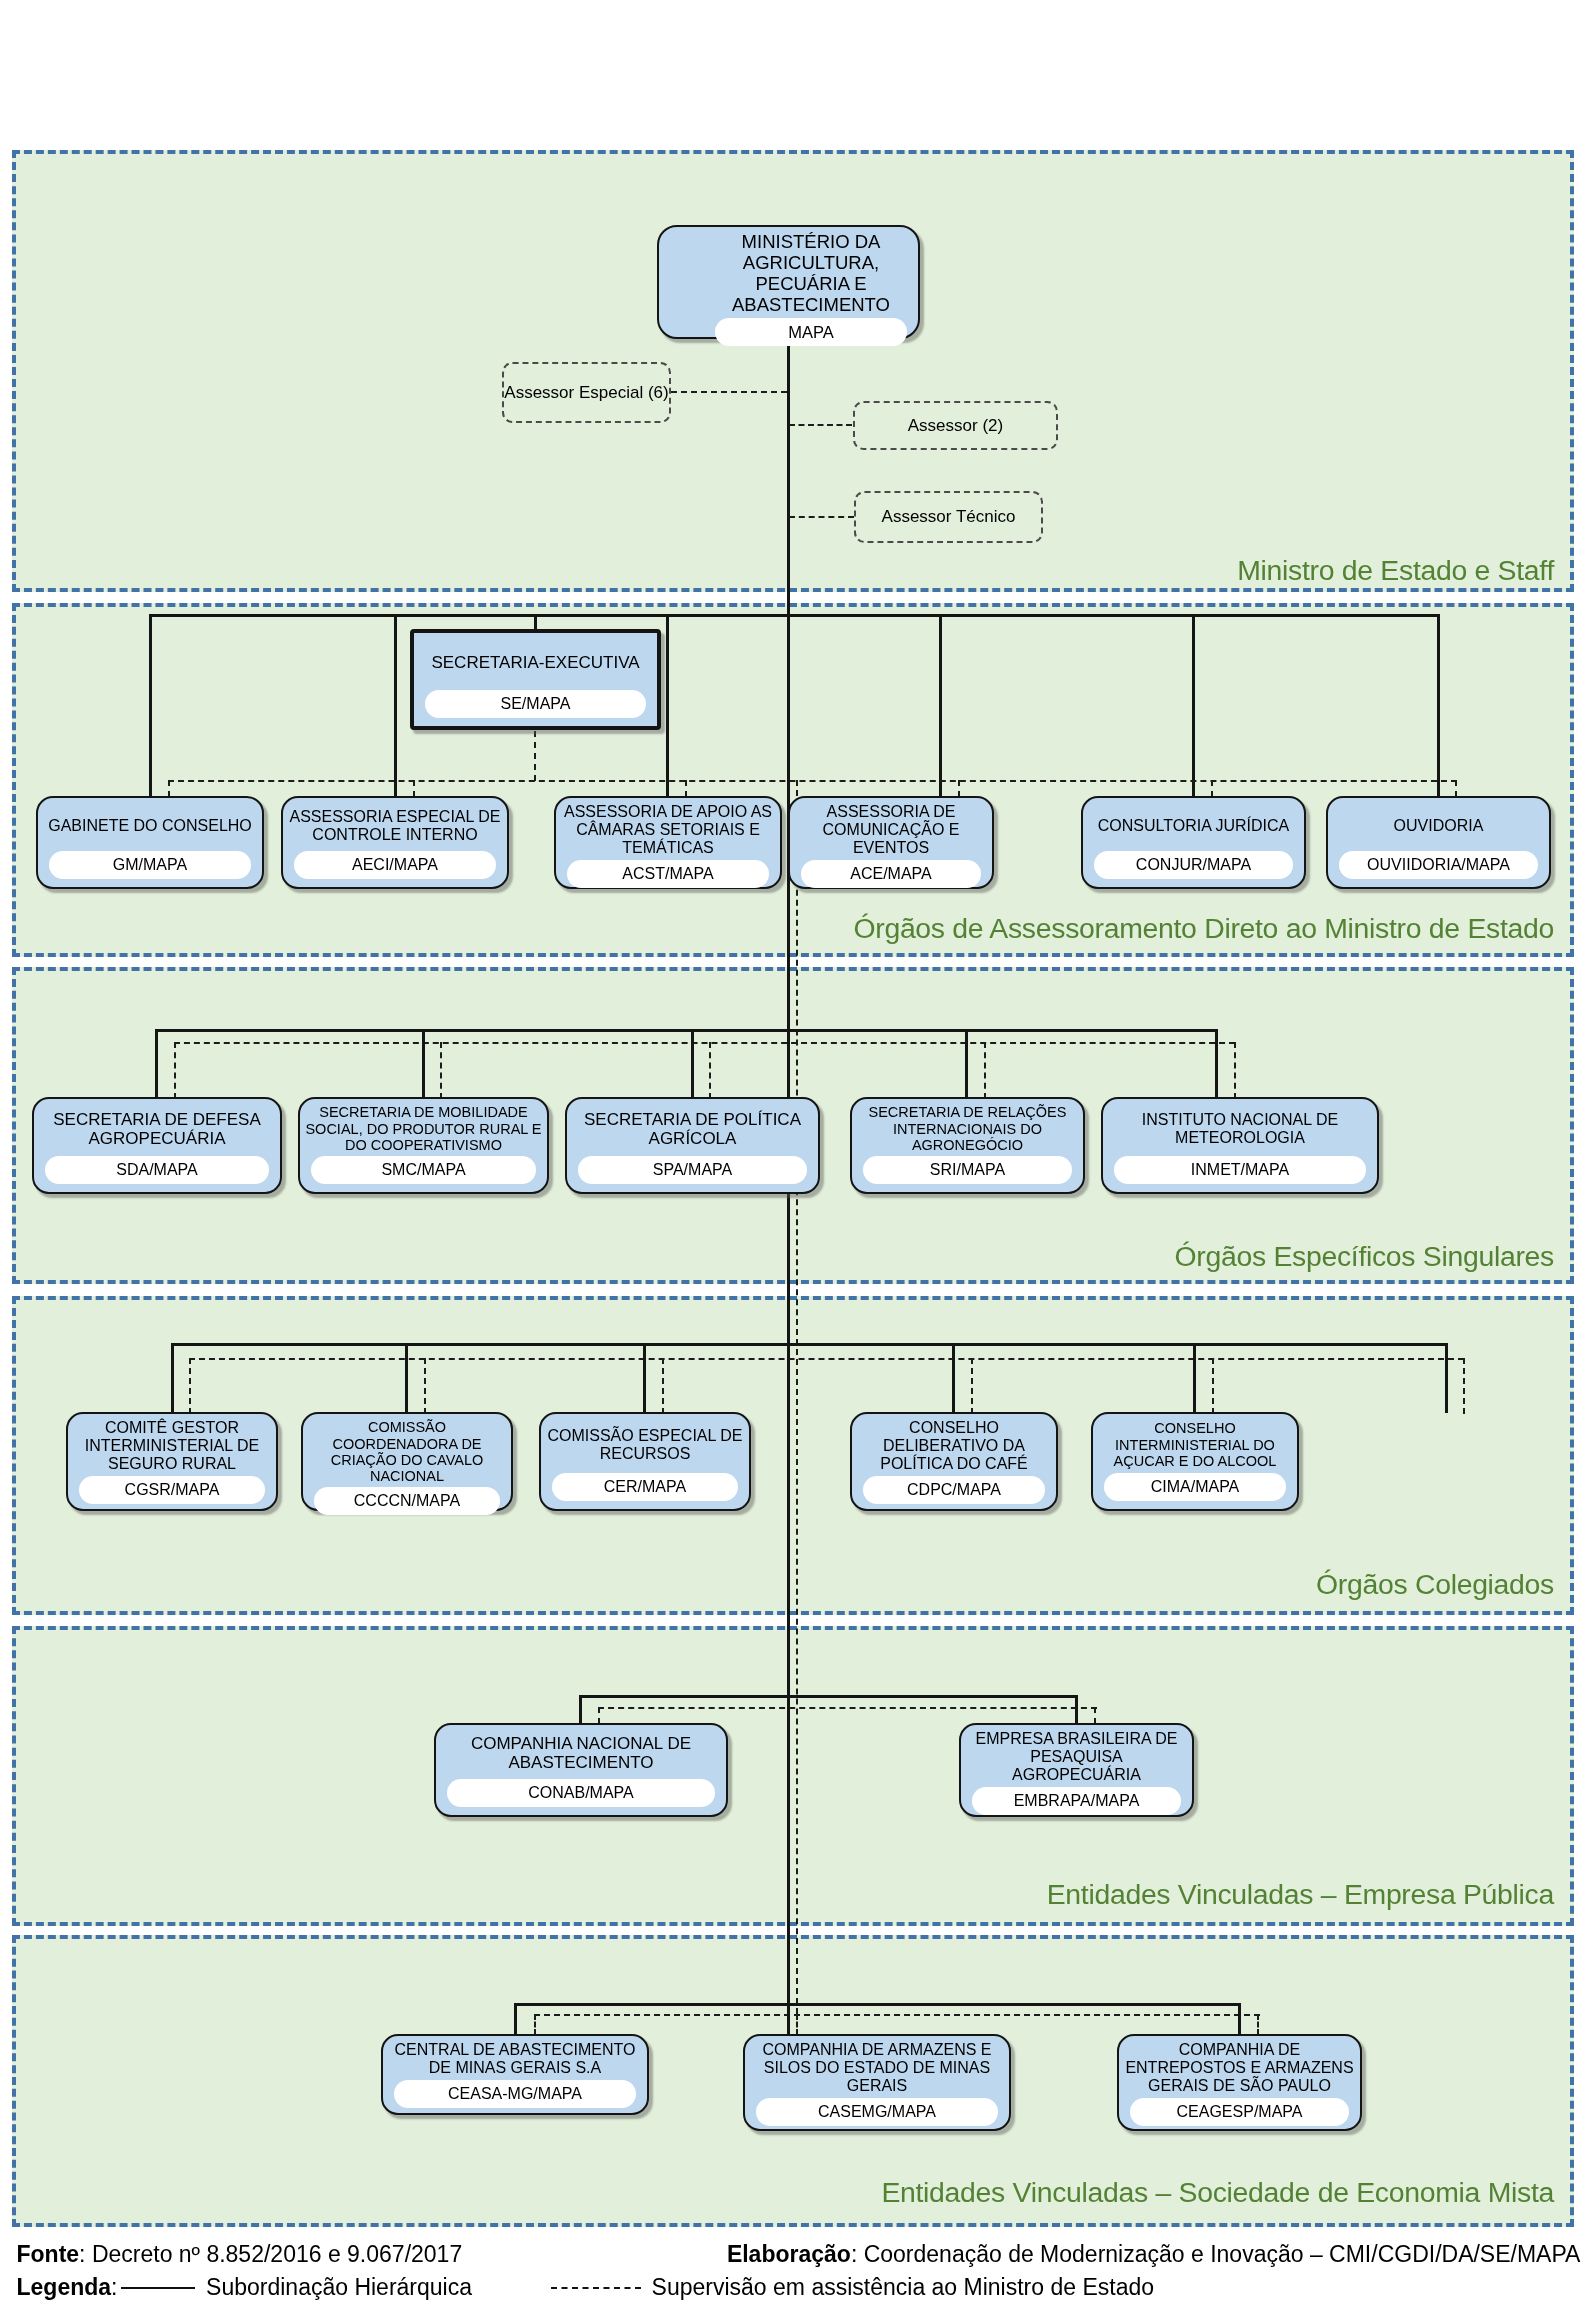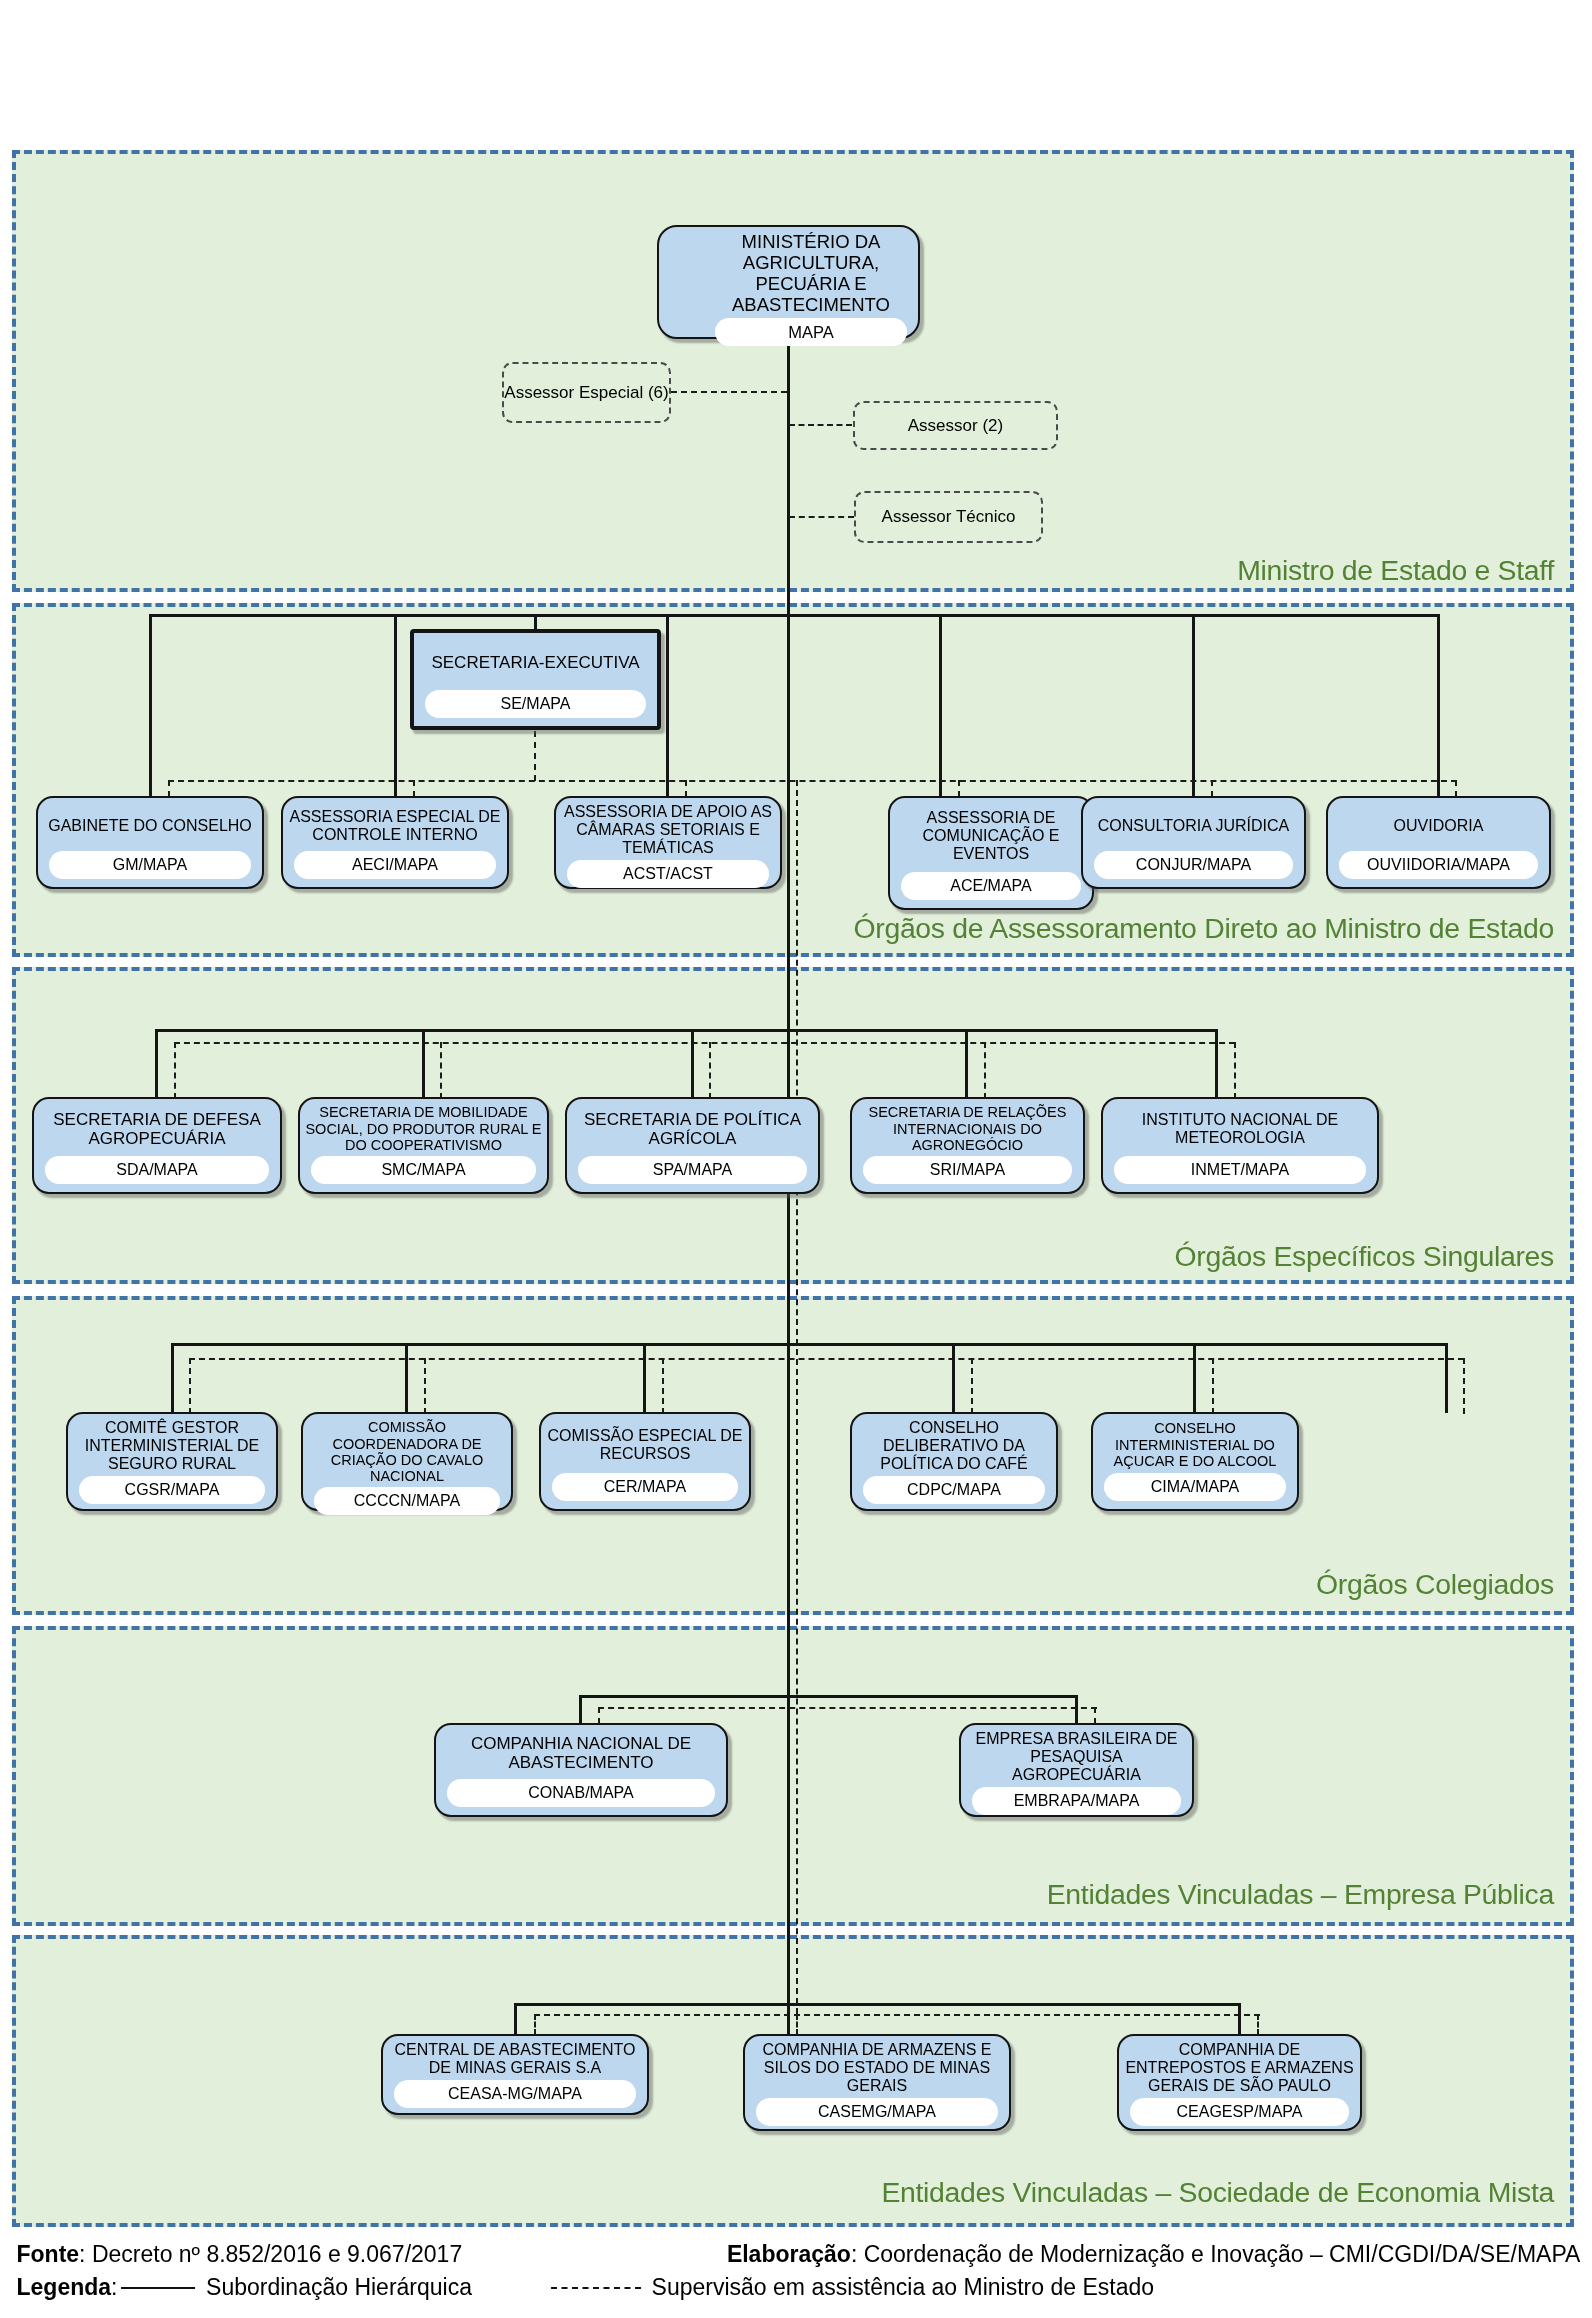--- a/index.html
+++ b/index.html
@@ -130,23 +130,23 @@
   <div class="node" style="left:36px;top:796px;width:228px;height:93px">
     <div class="node-title">GABINETE DO CONSELHO</div>
     <div class="node-pill">GM/MAPA</div>
   </div>
   <div class="node" style="left:281px;top:796px;width:228px;height:93px">
     <div class="node-title">ASSESSORIA ESPECIAL DE CONTROLE INTERNO</div>
     <div class="node-pill">AECI/MAPA</div>
   </div>
   <div class="node" style="left:554px;top:796px;width:228px;height:93px">
     <div class="node-title">ASSESSORIA DE APOIO AS CÂMARAS SETORIAIS E TEMÁTICAS</div>
-    <div class="node-pill">ACST/ACST</div>
-  </div>
-  <div class="node" style="left:888px;top:796px;width:206px;height:114px">
+    <div class="node-pill">ACST/MAPA</div>
+  </div>
+  <div class="node" style="left:788px;top:796px;width:206px;height:93px">
     <div class="node-title">ASSESSORIA DE COMUNICAÇÃO E EVENTOS</div>
     <div class="node-pill">ACE/MAPA</div>
   </div>
   <div class="node" style="left:1081px;top:796px;width:225px;height:93px">
     <div class="node-title">CONSULTORIA JURÍDICA</div>
     <div class="node-pill">CONJUR/MAPA</div>
   </div>
   <div class="node" style="left:1326px;top:796px;width:225px;height:93px">
     <div class="node-title">OUVIDORIA</div>
     <div class="node-pill">OUVIIDORIA/MAPA</div>

